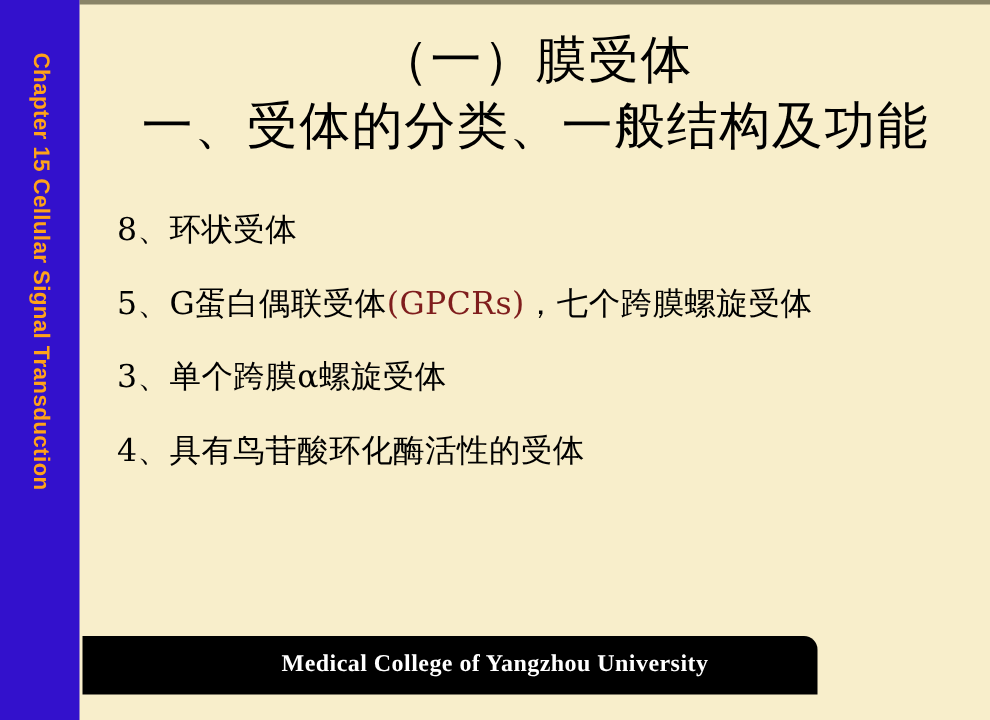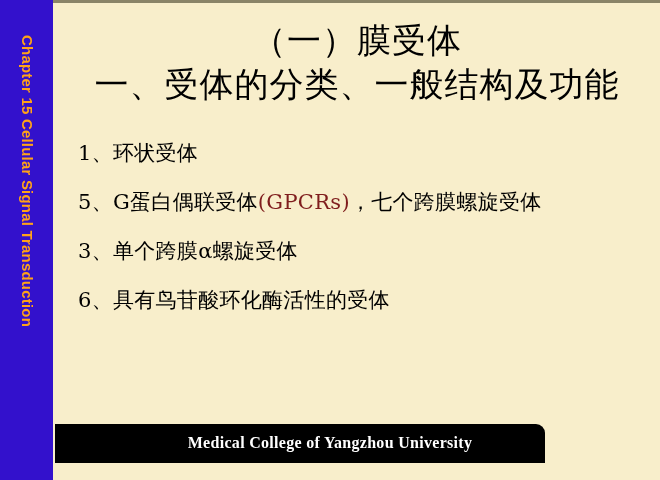--- a/index.html
+++ b/index.html
@@ -125,27 +125,27 @@
     <span id="sidebar-label">Chapter 15 Cellular Signal Transduction</span>
   </div>
 
   <div id="title-block">
     <span id="title-line-2">（一）膜受体</span>
     <span id="title-line-1">一、受体的分类、一般结构及功能</span>
   </div>
 
   <div id="body-list">
 
-    <span class="body-item">1、环状受体</span>
+    <span class="body-item">8、环状受体</span>
 
     <span class="body-item"><span>5、G蛋白偶联受体</span><span class="accent">(GPCRs)</span><span>，七个跨膜螺旋受体</span></span>
 
     <span class="body-item">3、单个跨膜α螺旋受体</span>
 
-    <span class="body-item">6、具有鸟苷酸环化酶活性的受体</span>
+    <span class="body-item">4、具有鸟苷酸环化酶活性的受体</span>
 
   </div>
 
   <div id="footer-bar">
     <div id="footer-text">Medical College of Yangzhou University</div>
   </div>
 
 </div>
 
 </body></html>

